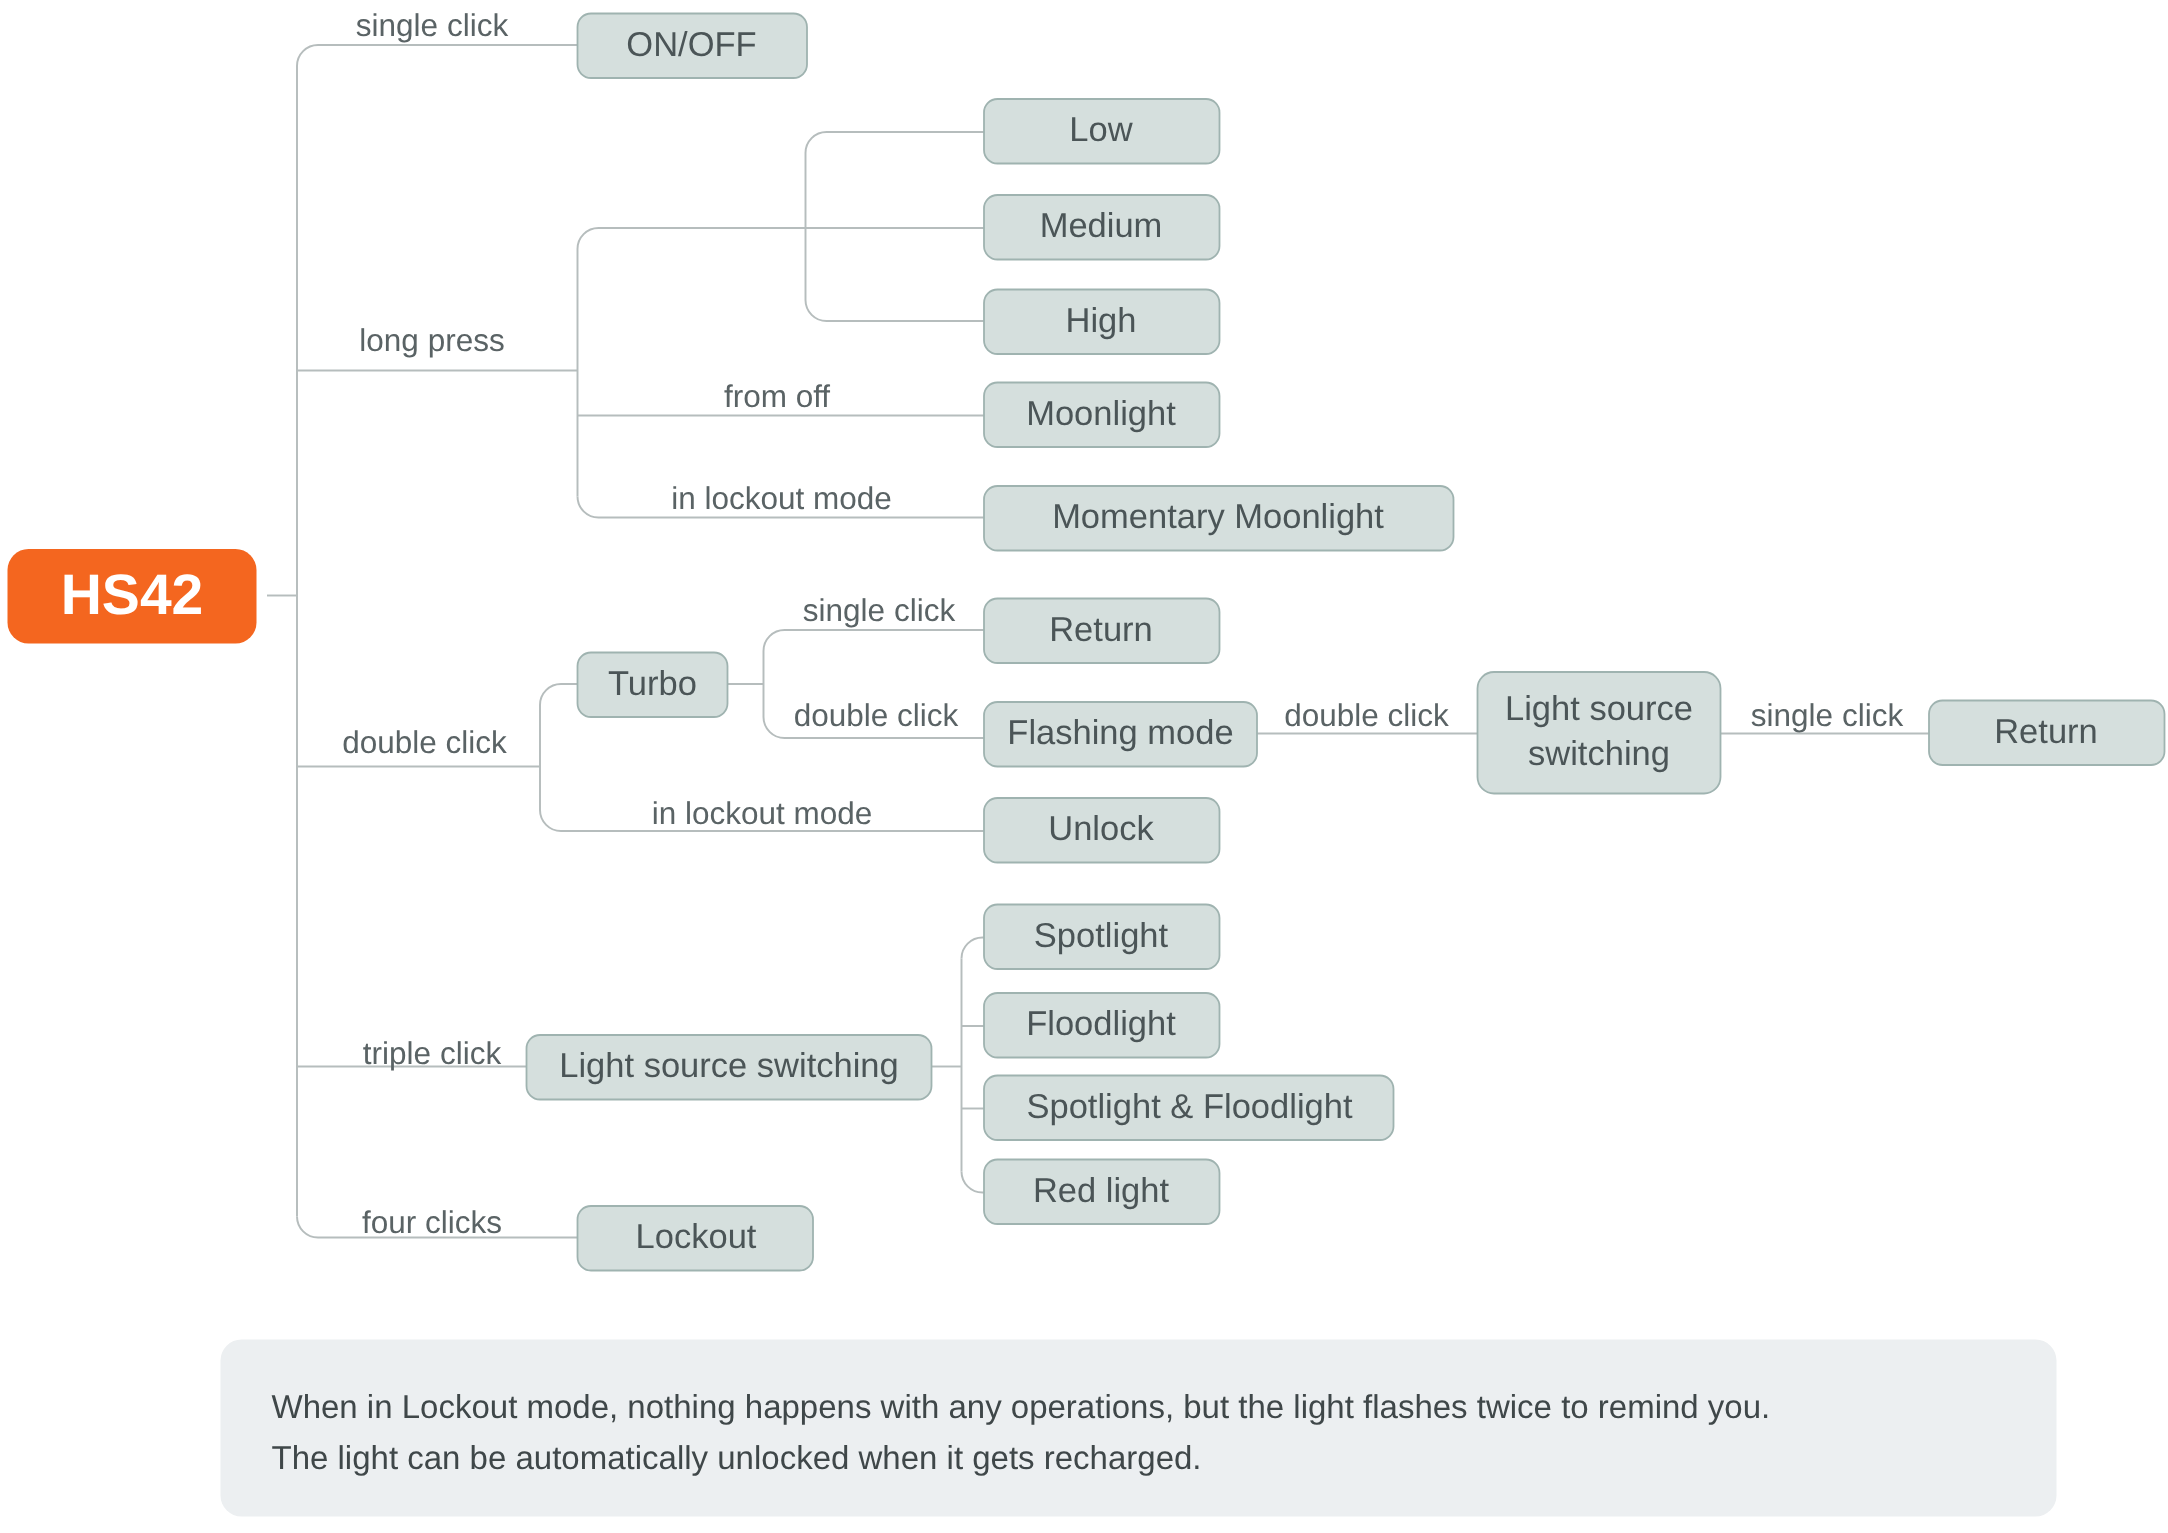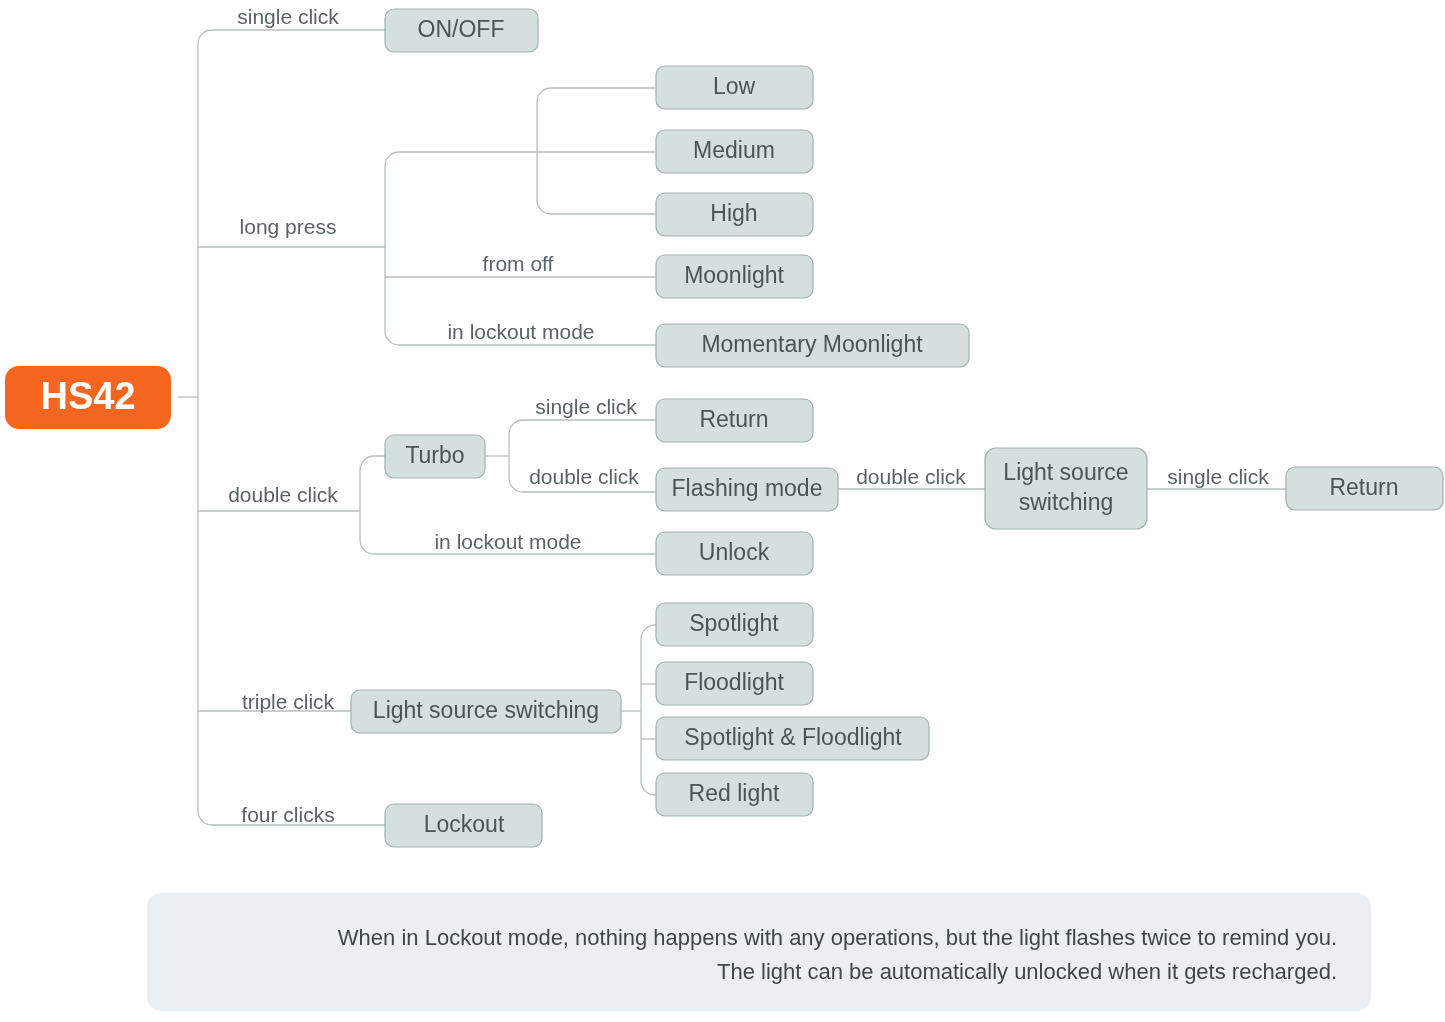--- a/index.html
+++ b/index.html
@@ -65,21 +65,20 @@
     box-sizing: border-box;
     padding: 28px 34px 0 34px;
   }
   .note-text {
     font-family: "Liberation Sans", sans-serif;
     font-size: 22px;
     line-height: 34px;
     color: #3f4749;
     margin: 0;
     white-space: pre-line;
-    text-align: right;
   }
 </style>
 </head>
 <body>
 
 <svg id="mindmap" viewBox="0 0 1445 1022">
 
   <g>
 
     <path class="link" d="M178,397 H198"></path>

